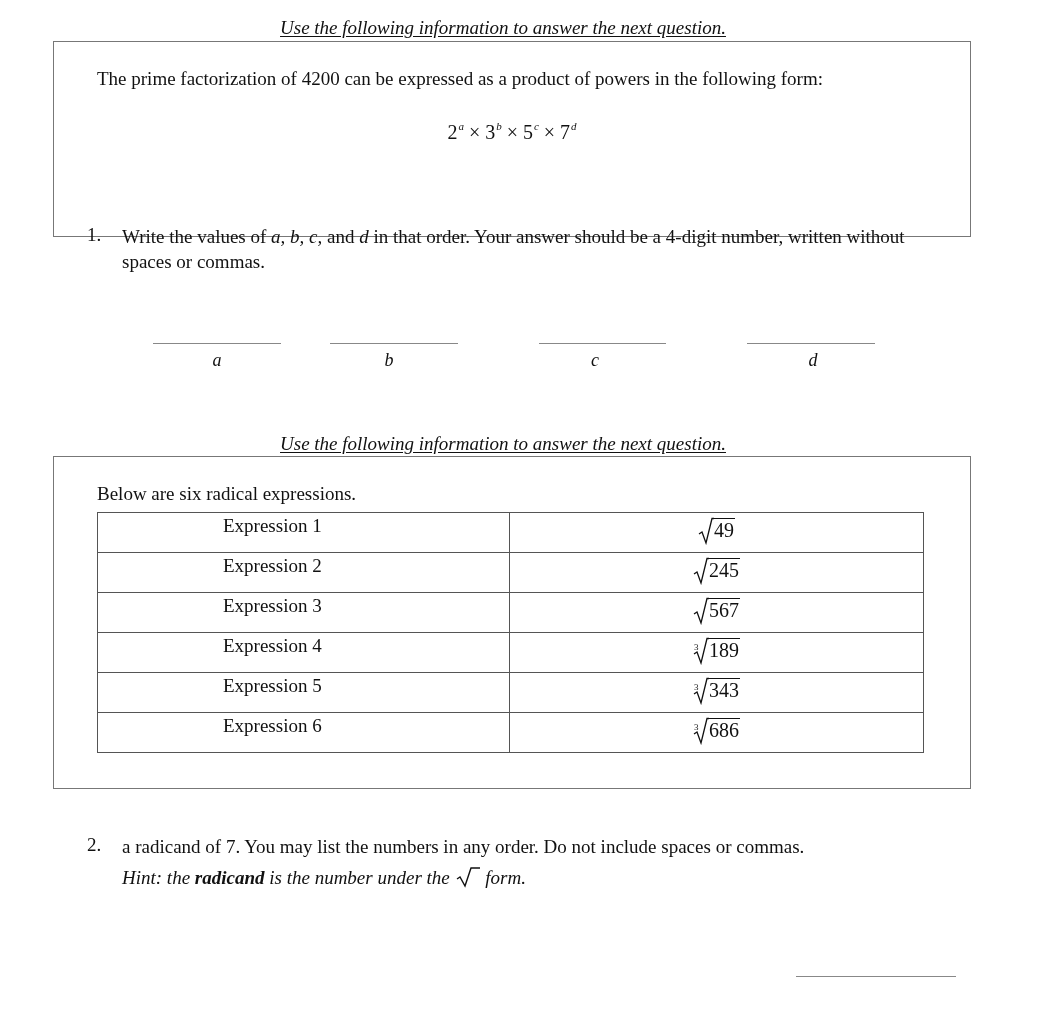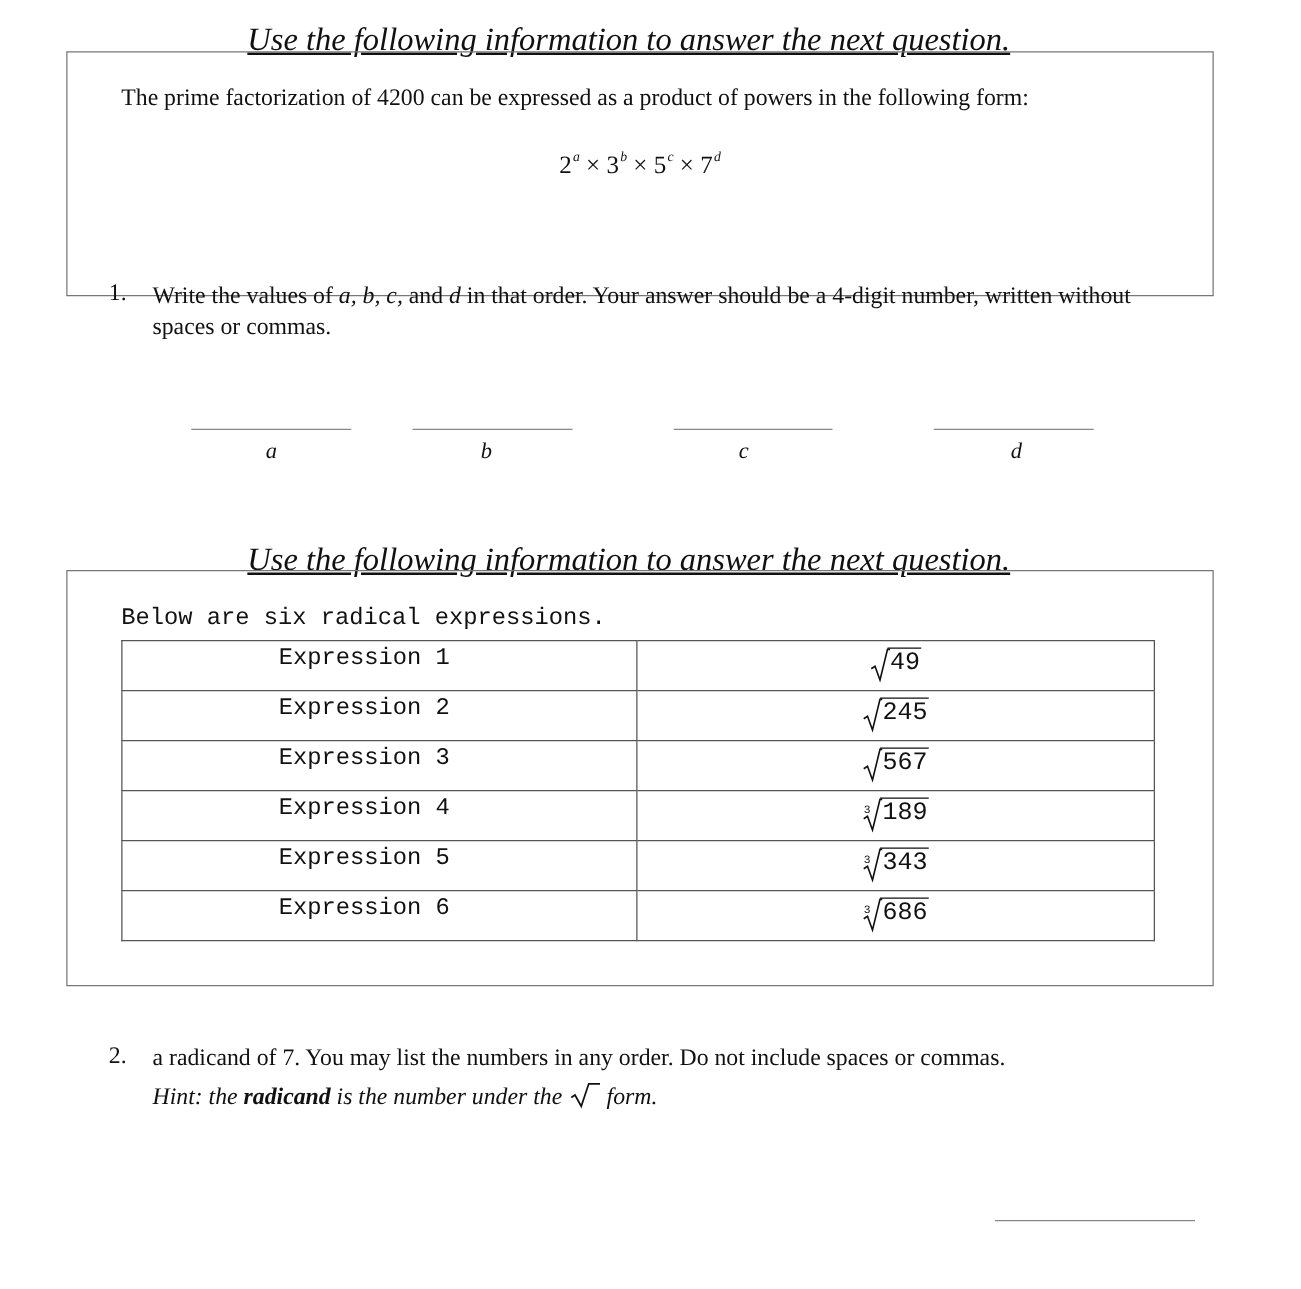--- a/index.html
+++ b/index.html
@@ -17,31 +17,31 @@
       font-size: 19px;
     }
     .info-heading {
       position: absolute;
       left: 0;
       width: 1006px;
       text-align: center;
       font-style: italic;
       text-decoration: underline;
       text-underline-offset: 2px;
-      font-size: 26px;
+      font-size: 19px;
     }
     .info-box {
       position: absolute;
       left: 53px;
       width: 918px;
       border: 1.5px solid #777777;
       box-sizing: border-box;
     }
     .box1 { top: 41px; height: 196px; }
-    .box2 { top: 456px; height: 333px; font-family: Liberation Mono, monospace; }
+    .box2 { top: 456px; height: 333px; }
     .box1-text {
       position: absolute;
       left: 43px;
       top: 26px;
       white-space: nowrap;
     }
     .formula {
       position: absolute;
       left: 0;
       width: 100%;

